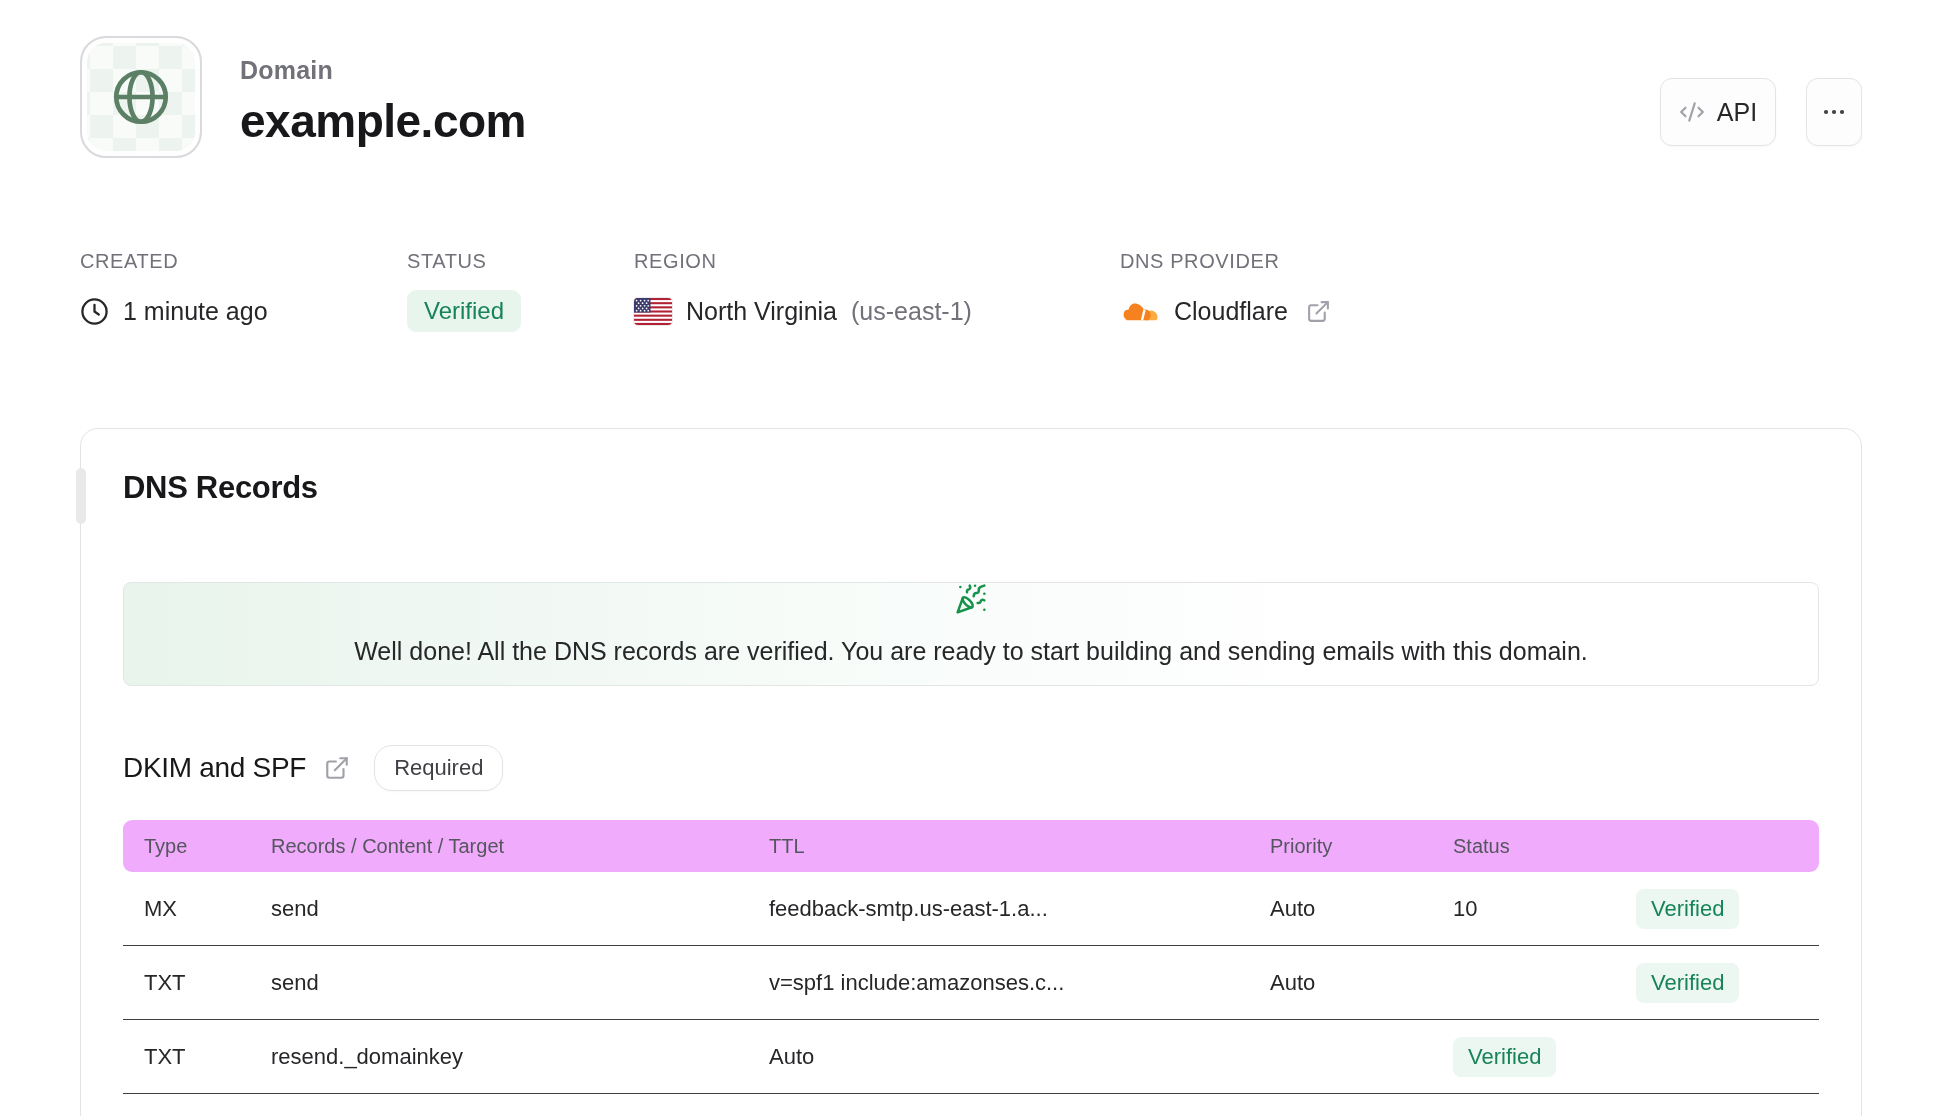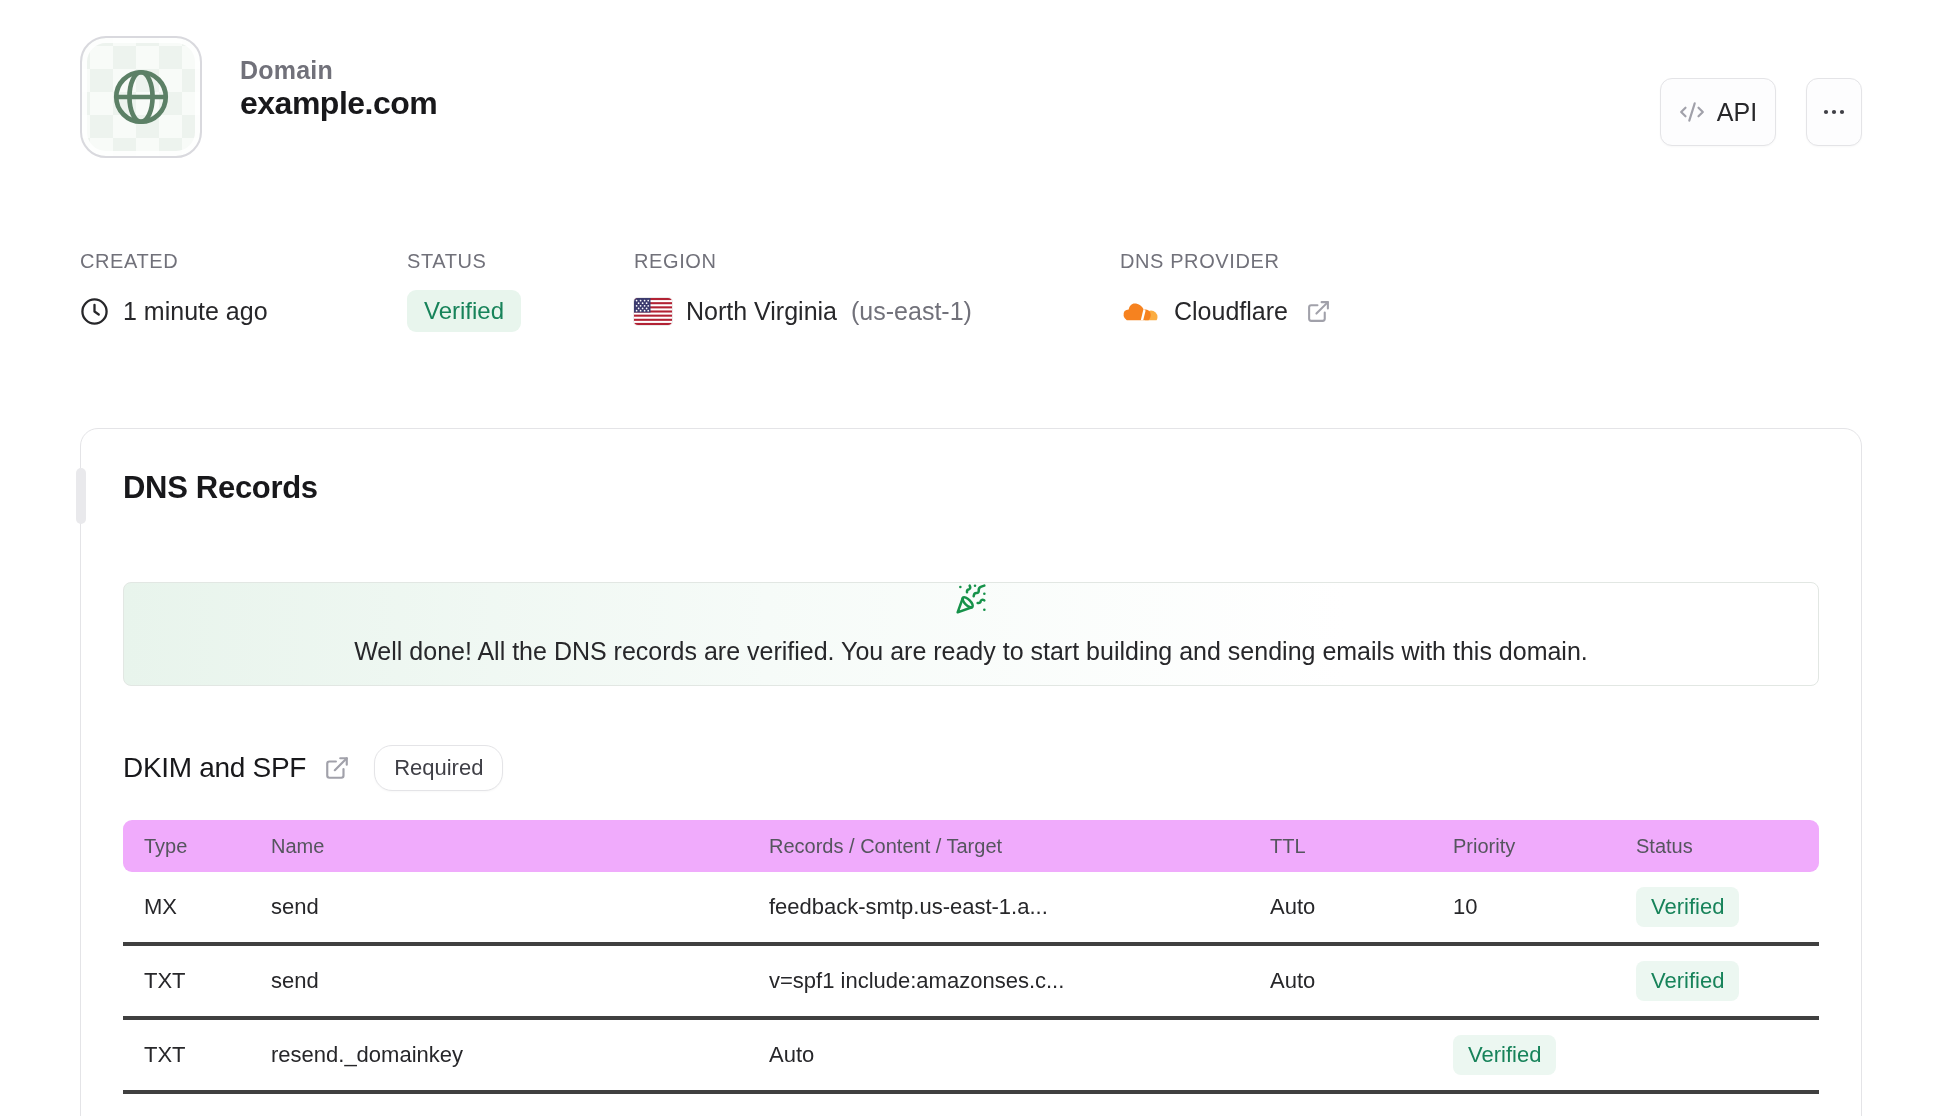--- a/index.html
+++ b/index.html
@@ -15,21 +15,21 @@
     position:absolute; left:80px; top:36px; width:122px; height:122px;
     border-radius:26px; border:2px solid #d9d9de;
     background-color:#f8fbf8;
     background-image:conic-gradient(#edf3ee 25%, transparent 0 50%, #edf3ee 0 75%, transparent 0);
     background-size:46px 46px; background-position:8px 8px;
     box-shadow:inset 0 0 0 5px rgba(255,255,255,.85);
     display:flex; align-items:center; justify-content:center;
   }
   .header-text{ position:absolute; left:240px; top:56px; }
   .header-label{ font-size:25px; font-weight:600; color:#71717a; letter-spacing:.2px; }
-  .header-title{ font-size:32px; font-weight:700; color:#18181b; letter-spacing:-.5px; }
+  .header-title{ font-size:46px; font-weight:700; color:#18181b; margin-top:9px; letter-spacing:-.5px; }
 
   .top-actions{ position:absolute; right:82px; top:78px; display:flex; gap:30px; }
   .btn{
     height:68px; display:flex; align-items:center; justify-content:center; gap:12px;
     border:1.5px solid #e4e4e7; border-radius:12px; background:#fdfdfe;
     font-size:25px; color:#27272a; cursor:pointer; box-shadow:0 1px 2px rgba(0,0,0,.03);
   }
   .btn-api{ width:116px; }
   .btn-more{ width:56px; }
 
@@ -75,21 +75,21 @@
     border:1.5px solid #e4e4e7; border-radius:18px; background:#fff;
     font-size:22px; color:#3f3f46; box-shadow:0 1px 2px rgba(0,0,0,.03);
   }
 
   
   .table{ margin-top:28px; width:1696px; }
   .tgrid{ display:grid; grid-template-columns:127px 498px 501px 183px 183px 1fr;
           align-items:center; padding-left:21px; }
   .thead{ height:52px; background:#f0abfc; border-radius:9px;
           font-size:20px; font-weight:400; color:#55555e; }
-  .trow{ height:74px; font-size:22px; color:#27272a; border-bottom:4px solid #404040; cursor:pointer; }
+  .trow{ height:74px; font-size:22px; color:#27272a; border-bottom:1px solid #404040; cursor:pointer; }
   .cell-badge{
     display:inline-flex; align-items:center; height:40px; padding:0 15px; width:max-content;
     border-radius:8px; background:#ecf7f1; color:#17835a; font-size:22px; font-weight:500;
   }
 
   .icon{ display:inline-flex; flex:none; }
 </style>
 </head>
 <body>
 
@@ -247,21 +247,20 @@
             <path d="M10 14 21 3"></path>
           <path d="M18 13v6a2 2 0 0 1-2 2H5a2 2 0 0 1-2-2V8a2 2 0 0 1 2-2h6"></path>
         </svg>
       </span>
       <span class="pill">Required</span>
     </div>
 
     <div class="table">
       <div class="tgrid thead">
         <span>Type</span>
-        <span>Name</span>
         <span>Records / Content / Target</span>
         <span>TTL</span>
         <span>Priority</span>
         <span>Status</span>
       </div>
 
       <div class="tgrid trow">
         <span>MX</span>
         <span>send</span>
         <span>feedback-smtp.us-east-1.a...</span>

